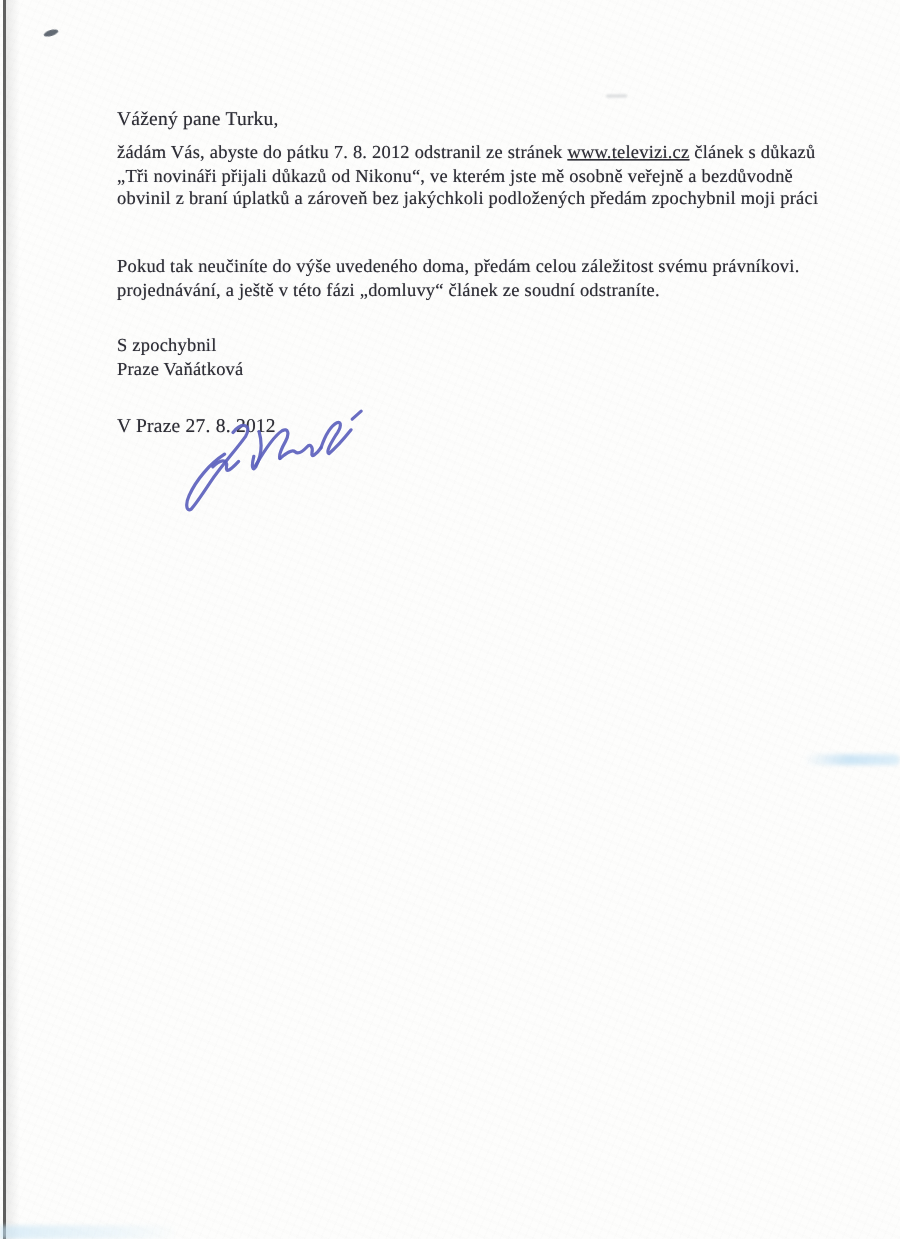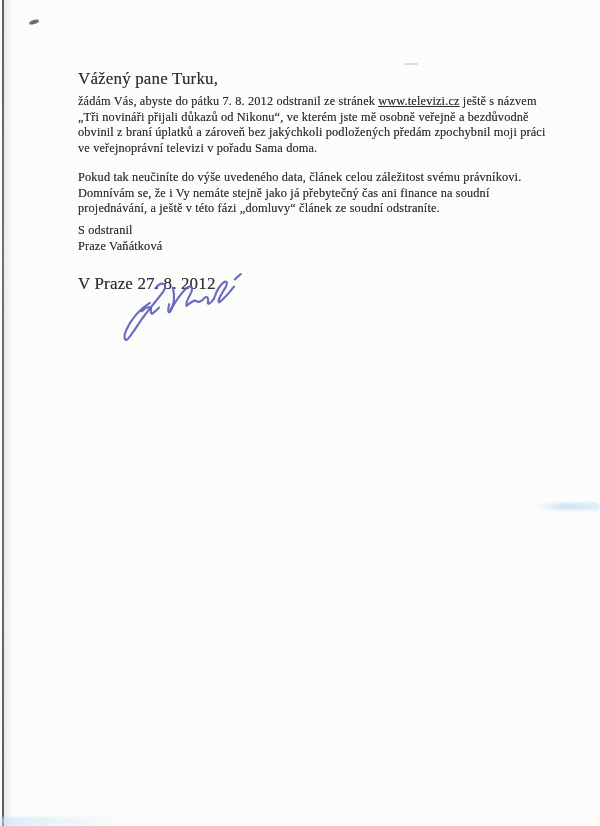--- a/index.html
+++ b/index.html
@@ -65,21 +65,21 @@
     left: 0; top: 817px;
     width: 120px; height: 9px;
     background: linear-gradient(to right, rgba(196,226,244,0.6), rgba(208,234,248,0.3) 65%, rgba(208,234,248,0));
     filter: blur(1.3px);
   }
   
   .line {
     position: absolute;
     left: 78px;
     white-space: nowrap;
-    font-size: 17px;
+    font-size: 13px;
     line-height: 15.5px;
     letter-spacing: 0.15px;
     color: #2e2e36;
     text-shadow: 0 0 0.5px rgba(46,46,56,0.55);
   }
   .para .pline {
     white-space: nowrap;
     font-size: 12.3px;
     line-height: 15.5px;
     letter-spacing: 0.15px;
@@ -117,34 +117,32 @@
   <div class="scan-edge-line"></div>
   <div class="scan-edge-shadow"></div>
   <div class="speck"></div>
   <div class="faint-dash"></div>
   <div class="blue-streak"></div>
   <div class="blue-smudge"></div>
 
   <div class="line" style="top:71px">Vážený pane Turku,</div>
 
   <div class="para" style="top:94px">
-    <div class="pline"><span>žádám Vás, abyste do pátku 7. 8. 2012 odstranil ze stránek </span><span class="link">www.televizi.cz</span><span> ještě s názvem</span></div>
+    <div class="pline"><span>žádám Vás, abyste do pátku 7. 8. 2012 odstranil ze stránek </span><span class="link">www.televizi.cz</span><span> článek s důkazů</span></div>
     <div class="pline">„Tři novináři přijali důkazů od Nikonu“, ve kterém jste mě osobně veřejně a bezdůvodně</div>
     <div class="pline">obvinil z braní úplatků a zároveň bez jakýchkoli podložených předám zpochybnil moji práci</div>
-    <div class="pline">ve veřejnoprávní televizi v pořadu Sama doma.</div>
   </div>
 
   <div class="para" style="top:170px">
-    <div class="pline">Pokud tak neučiníte do výše uvedeného data, článek celou záležitost svému právníkovi.</div>
-    <div class="pline">Domnívám se, že i Vy nemáte stejně jako já přebytečný čas ani finance na soudní</div>
+    <div class="pline">Pokud tak neučiníte do výše uvedeného doma, předám celou záležitost svému právníkovi.</div>
     <div class="pline">projednávání, a ještě v této fázi „domluvy“ článek ze soudní odstraníte.</div>
   </div>
 
   <div class="para" style="top:223px">
-    <div class="pline">S odstranil</div>
+    <div class="pline">S zpochybnil</div>
     <div class="pline">Praze Vaňátková</div>
   </div>
 
   <div class="line" style="top:276px">V Praze 27. 8. 2012</div>
 
   <svg class="signature-svg" viewBox="0 0 135 72" aria-hidden="true">
     <path class="sig-stroke" d="M 47 16 C 53 9 60 11 55 19 C 48 28 39 37 31 48 C 26 55 21 62 18 65 C 15 67 14 62 17 56 C 22 46 31 36 41 30"></path>
     <path class="sig-stroke" d="M 33 38 C 38 33 43 33 42 38 C 41 43 45 40 50 35"></path>
     <path class="sig-stroke" d="M 64 16 C 66 24 65 32 61 39 C 59 42 58 39 60 32"></path>
     <path class="sig-stroke" d="M 61 38 C 68 27 74 19 79 16 C 83 14 84 18 81 23 C 78 28 76 32 77 34"></path>

